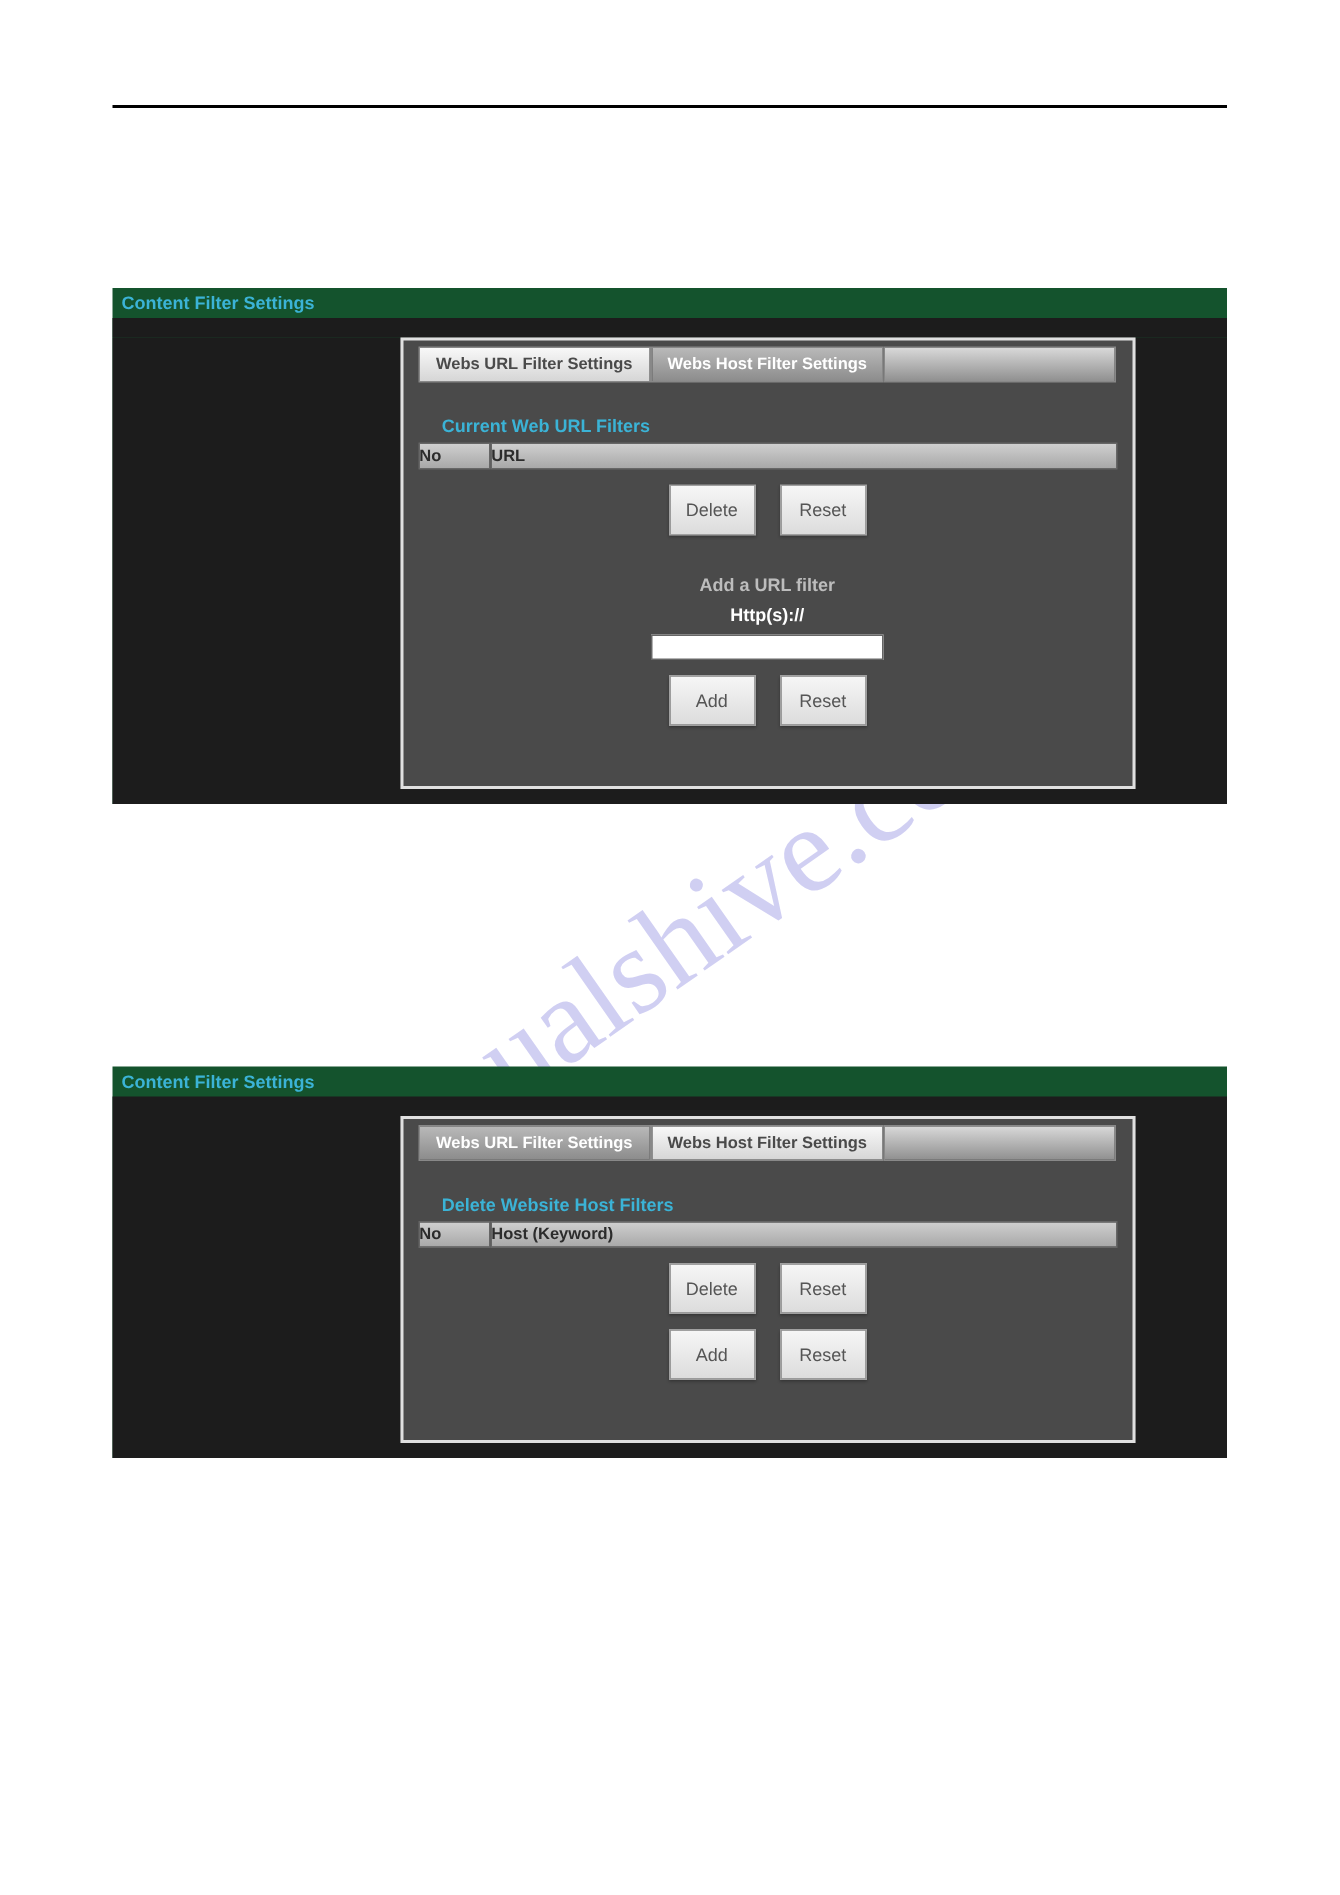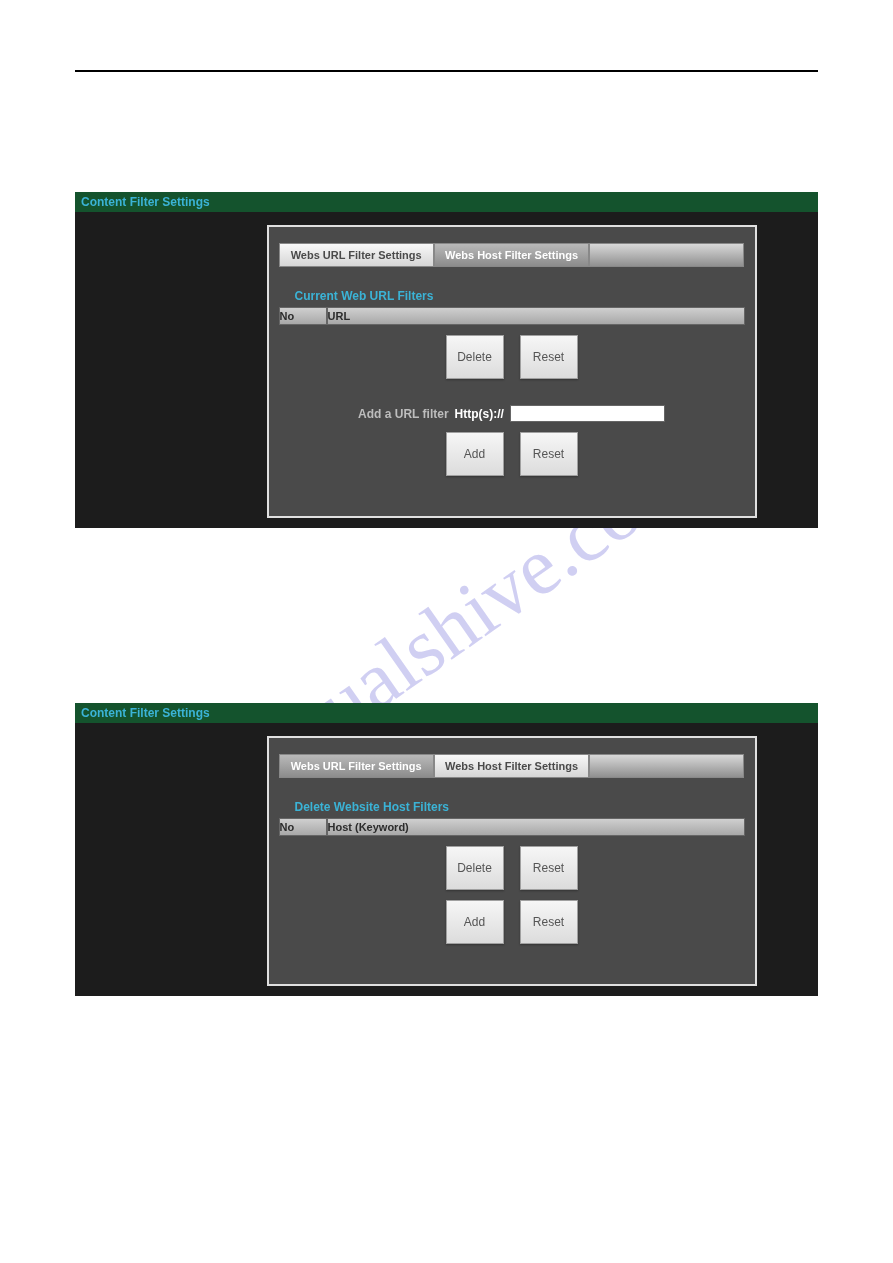--- a/index.html
+++ b/index.html
@@ -30,21 +30,21 @@
   }
   .dark-bar {
     height: 13px;
     background: #1c1c1c;
   }
   .panel-inner {
     background: #4a4a4a;
     border: 2px solid #e0e0e0;
     margin: 0 auto;
     width: 490px;
-    padding: 16px 10px 30px 10px;
+    padding: 4px 10px 30px 10px;
     position: relative;
   }
   .tabs {
     display: flex;
     gap: 0;
     margin-bottom: 22px;
   }
   .tab {
     flex: 1;
     height: 24px;
@@ -89,37 +89,38 @@
   .th-no { width: 48px; }
   .th-url { flex: 1; }
   .btn-row {
     display: flex;
     justify-content: center;
     gap: 16px;
     margin: 10px 0;
   }
   .btn {
     min-width: 58px;
-    height: 44px;
+    height: 34px;
     background: linear-gradient(#f6f6f6, #dcdcdc);
     border: 1px solid #a0a0a0;
     color: #555;
     font-size: 12px;
     cursor: pointer;
     box-shadow: 0 1px 2px rgba(0,0,0,.3);
   }
   .form-row {
     display: flex;
     justify-content: center;
     align-items: center;
     gap: 6px;
     margin: 26px 0 10px 0;
     font-size: 12px;
     color: #bdbdbd;
     font-weight: bold;
+    flex-direction: column;
   }
   .form-row .prefix { color: #ffffff; }
   .text-input {
     width: 155px;
     height: 17px;
     border: 1px solid #666;
     background: #fff;
     padding: 0 2px;
   }
   .gap { height: 175px; }

